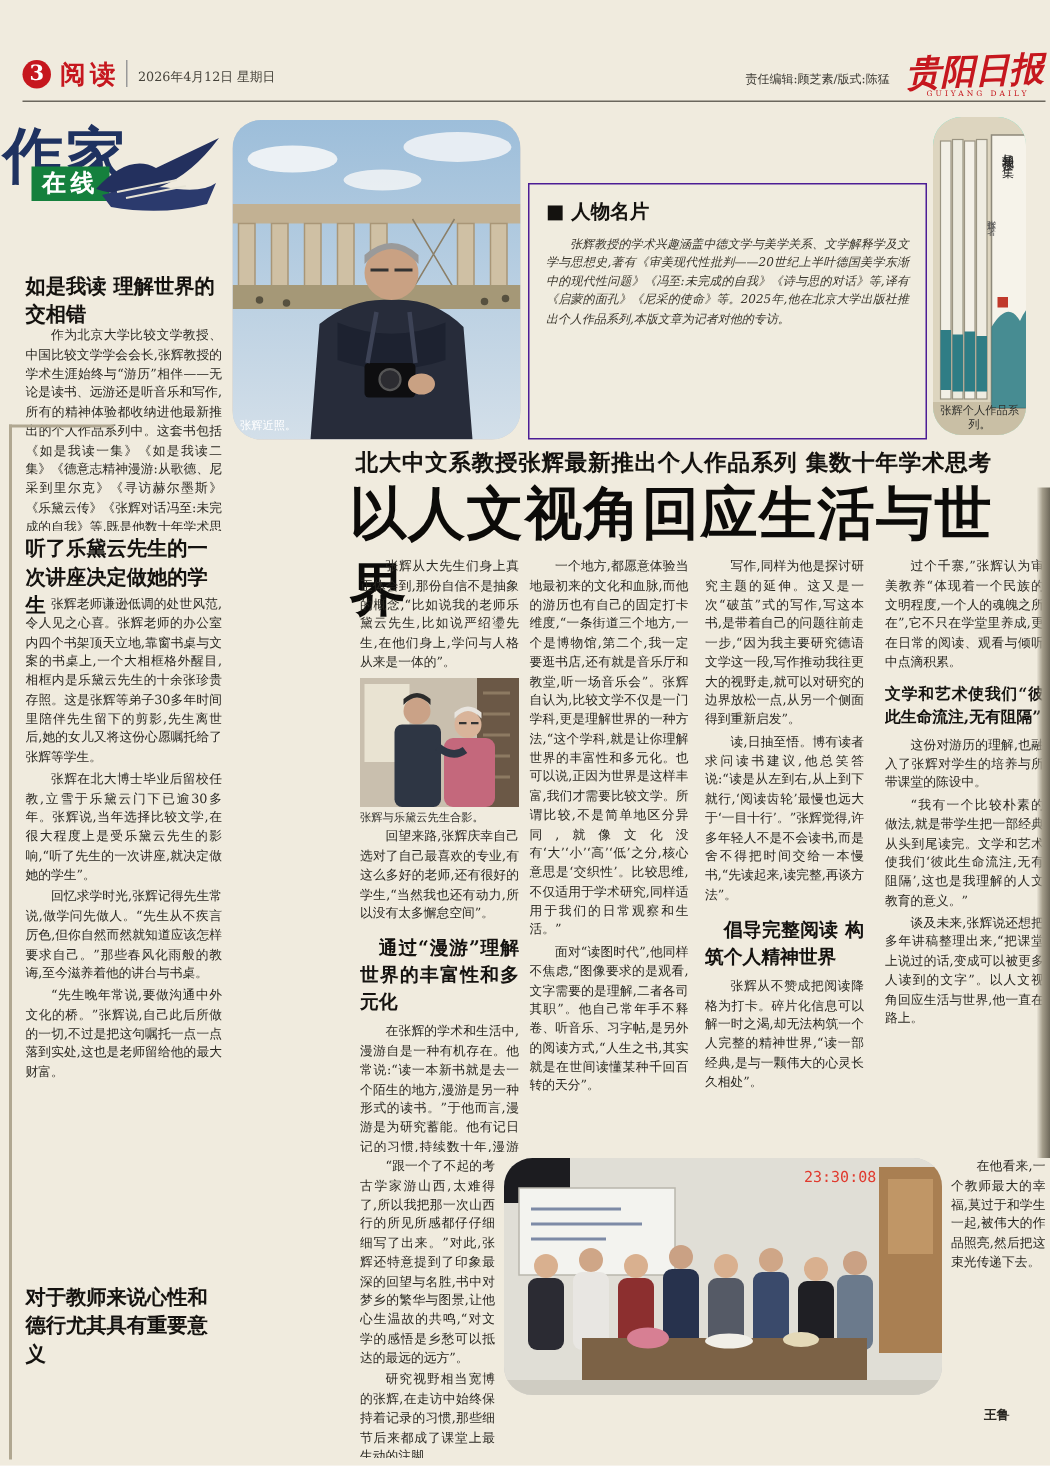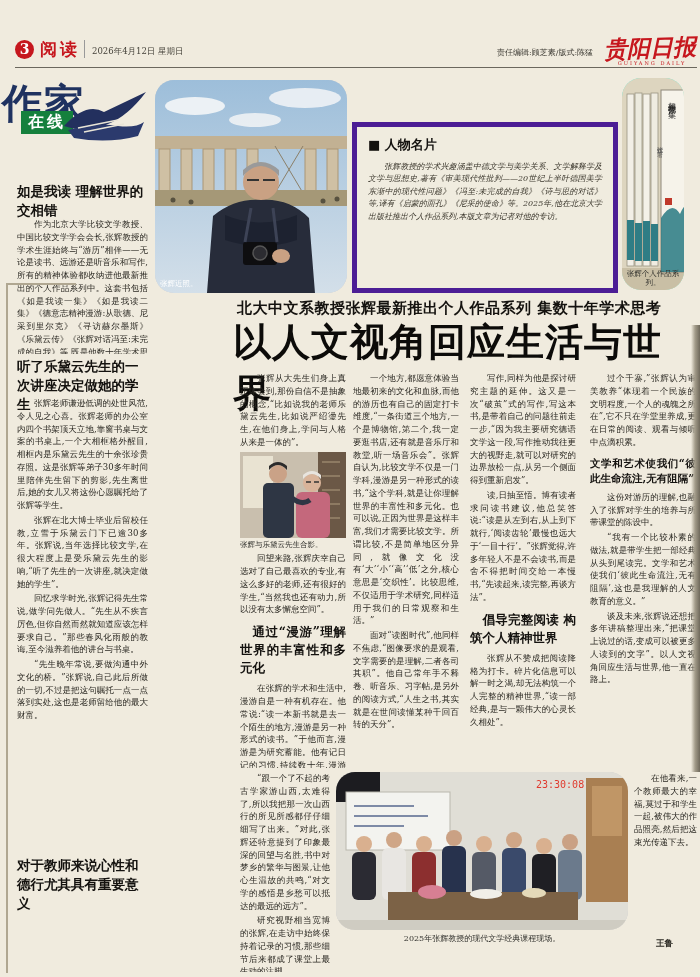--- a/index.html
+++ b/index.html
@@ -7,21 +7,21 @@
         font-family:"DejaVu Serif","Liberation Serif",serif;color:#262420;}
   .abs{position:absolute;}
   .sans{font-family:"DejaVu Sans","Liberation Sans",sans-serif;}
   .col{position:absolute;overflow:hidden;}
   p.body{font-size:8.5px;line-height:1.5;text-align:justify;margin:0 0 2px 0;text-indent:2em;color:#2a2822;}
   .subhead{font-weight:bold;font-size:12.5px;line-height:1.45;margin:7px 0 5px 0;color:#14120f;text-indent:1em;text-align:justify;}
   .subhead.small{font-size:10.5px;text-indent:0;}
   .sbtitle{position:absolute;font-weight:bold;font-size:13.5px;line-height:1.4;color:#14120f;}
   .caption{font-size:7.5px;color:#30302c;line-height:1.3;}
   .rule{position:absolute;background:#6b675d;}
-  .profile-box{position:absolute;left:352px;top:122px;width:266px;height:171px;border:5px solid #4c1d95;
+  .profile-box{position:absolute;left:352px;top:122px;width:266px;height:171px;border:1px solid #4c1d95;
                box-sizing:border-box;padding:9px 11px;overflow:hidden;background:rgba(255,255,255,0.06);}
   .profile-box h3{margin:0 0 7px 0;font-size:13px;font-weight:bold;color:#14120f;}
   .profile-box p{font-size:8px;line-height:1.55;font-style:italic;text-align:justify;margin:0 0 3px 0;text-indent:2em;color:#3a362c;}
   .kicker{position:absolute;left:237px;top:299px;width:440px;font-weight:bold;font-size:15px;letter-spacing:0.5px;color:#14120f;}
   .headline{position:absolute;left:233px;top:317px;width:466px;font-weight:900;font-size:38px;letter-spacing:1px;color:#0c0b09;
             font-family:"DejaVu Sans","Liberation Sans",sans-serif;}
   .photo{position:absolute;overflow:hidden;background:#ccc;border-radius:19px;}
   .fold{position:absolute;right:0;top:325px;width:9px;height:447px;
         background:linear-gradient(to left,#6e685a,#a39c8a 55%,rgba(163,156,138,0));}
   .bracket-v{position:absolute;left:6px;top:283px;width:2px;height:690px;background:#b0a791;}
@@ -178,21 +178,21 @@
     <div class="subhead">通过“漫游”理解世界的丰富性和多元化</div>
     <p class="body">在张辉的学术和生活中,漫游自是一种有机存在。他常说:“读一本新书就是去一个陌生的地方,漫游是另一种形式的读书。”于他而言,漫游是为研究蓄能。他有记日记的习惯,持续数十年,漫游途中的所见、所闻、所思、所感,常现于笔端,这些珍贵的文字,也成为作品的组成部分。“在《如是我读二集》的开篇是三篇游记,其中一篇,是探寻学梦萦绕的山西古建。”</p>
   </div>
 
   <div class="col" style="left:240px;top:772px;width:90px;height:200px;">
     <p class="body">“跟一个了不起的考古学家游山西,太难得了,所以我把那一次山西行的所见所感都仔仔细细写了出来。”对此,张辉还特意提到了印象最深的回望与名胜,书中对梦乡的繁华与图景,让他心生温故的共鸣,“对文学的感悟是乡愁可以抵达的最远的远方”。</p>
     <p class="body">研究视野相当宽博的张辉,在走访中始终保持着记录的习惯,那些细节后来都成了课堂上最生动的注脚。</p>
   </div>
 
   <div class="col" style="left:353px;top:372px;width:106px;height:394px;">
-    <p class="body">一个地方,都愿意体验当地最初来的文化和血脉,而他的游历也有自己的固定打卡维度,“一条街道三个地方,一个是博物馆,第二个,我一定要逛书店,还有就是音乐厅和教堂,听一场音乐会”。张辉自认为,比较文学不仅是一门学科,漫游是另一种形式的读书,“这个学科,就是让你理解世界的丰富性和多元化。也可以说,正因为世界是这样丰富,我们才需要比较文学。所谓比较,不是简单地区分异同,就像文化没有‘大’‘小’‘高’‘低’之分,核心意思是‘交织性’。比较思维,不仅适用于学术研究,同样适用于我们的日常观察和生活。”</p>
+    <p class="body">一个地方,都愿意体验当地最初来的文化和血脉,而他的游历也有自己的固定打卡维度,“一条街道三个地方,一个是博物馆,第二个,我一定要逛书店,还有就是音乐厅和教堂,听一场音乐会”。张辉自认为,比较文学不仅是一门学科,更是理解世界的一种方法,“这个学科,就是让你理解世界的丰富性和多元化。也可以说,正因为世界是这样丰富,我们才需要比较文学。所谓比较,不是简单地区分异同,就像文化没有‘大’‘小’‘高’‘低’之分,核心意思是‘交织性’。比较思维,不仅适用于学术研究,同样适用于我们的日常观察和生活。”</p>
     <p class="body">面对“读图时代”,他同样不焦虑,“图像要求的是观看,文字需要的是理解,二者各司其职”。他自己常年手不释卷、听音乐、习字帖,是另外的阅读方式,“人生之书,其实就是在世间读懂某种千回百转的天分”。</p>
   </div>
 
   <div class="col" style="left:470px;top:372px;width:106px;height:394px;">
     <p class="body">写作,同样为他是探讨研究主题的延伸。这又是一次“破茧”式的写作,写这本书,是带着自己的问题往前走一步,“因为我主要研究德语文学这一段,写作推动我往更大的视野走,就可以对研究的边界放松一点,从另一个侧面得到重新启发”。</p>
     <p class="body">读,日抽至悟。博有读者求问读书建议,他总笑答说:“读是从左到右,从上到下就行,‘阅读齿轮’最慢也远大于‘一目十行’。”张辉觉得,许多年轻人不是不会读书,而是舍不得把时间交给一本慢书,“先读起来,读完整,再谈方法”。</p>
     <div class="subhead">倡导完整阅读 构筑个人精神世界</div>
     <p class="body">张辉从不赞成把阅读降格为打卡。碎片化信息可以解一时之渴,却无法构筑一个人完整的精神世界,“读一部经典,是与一颗伟大的心灵长久相处”。</p>
   </div>
 
@@ -238,16 +238,15 @@
         <circle cx="234" cy="70" r="8" fill="#caa184"></circle>
           <rect x="222" y="78" width="24" height="50" rx="6" fill="#6b7a8c"></rect>
       </g>
       <rect x="52" y="120" width="190" height="38" fill="#7c6246"></rect>
       <ellipse cx="96" cy="120" rx="14" ry="7" fill="#d77f93"></ellipse>
       <ellipse cx="150" cy="122" rx="16" ry="5" fill="#f1efe8"></ellipse>
       <ellipse cx="198" cy="121" rx="12" ry="5" fill="#e4d9b8"></ellipse>
       <rect x="0" y="148" width="292" height="10" fill="#cfccc2"></rect>
     </svg>
   </div>
-  <div class="abs caption" style="left:336px;top:934px;width:292px;text-align:center;font-size:8px;">2025年张辉教授的现代文学经典课程现场。</div>
 
   <div class="fold"></div>
 </div>
 
 </body></html>

